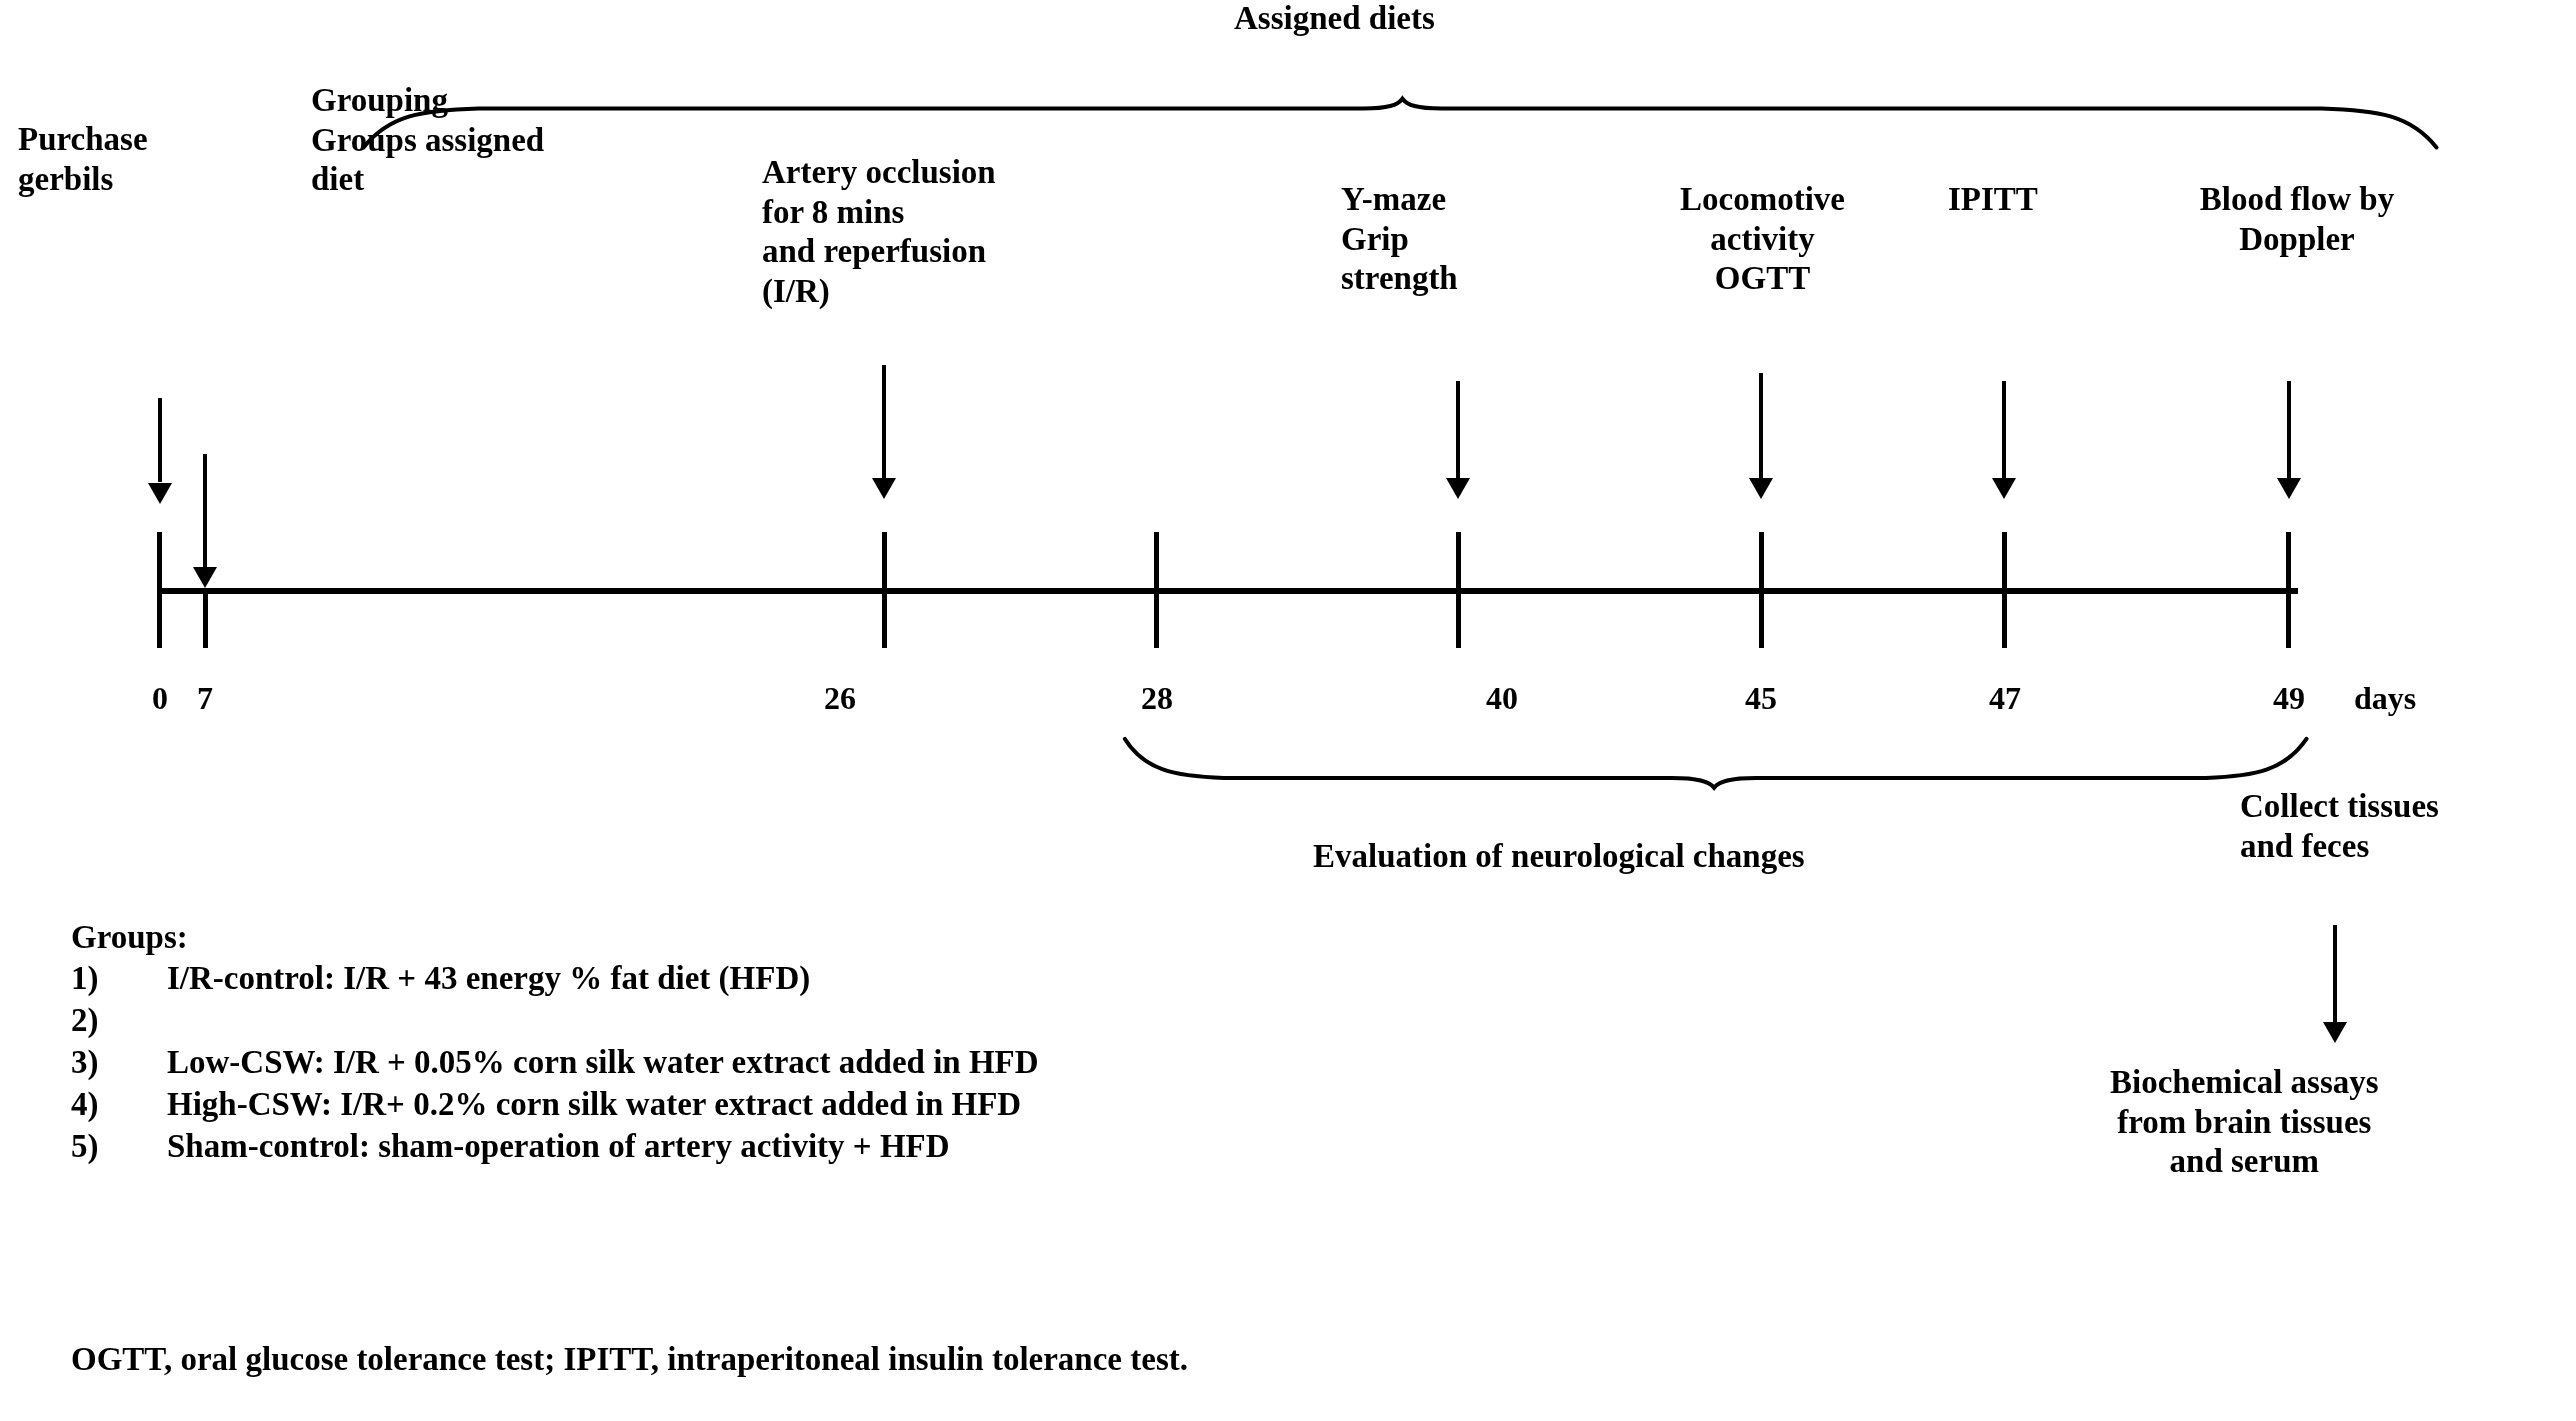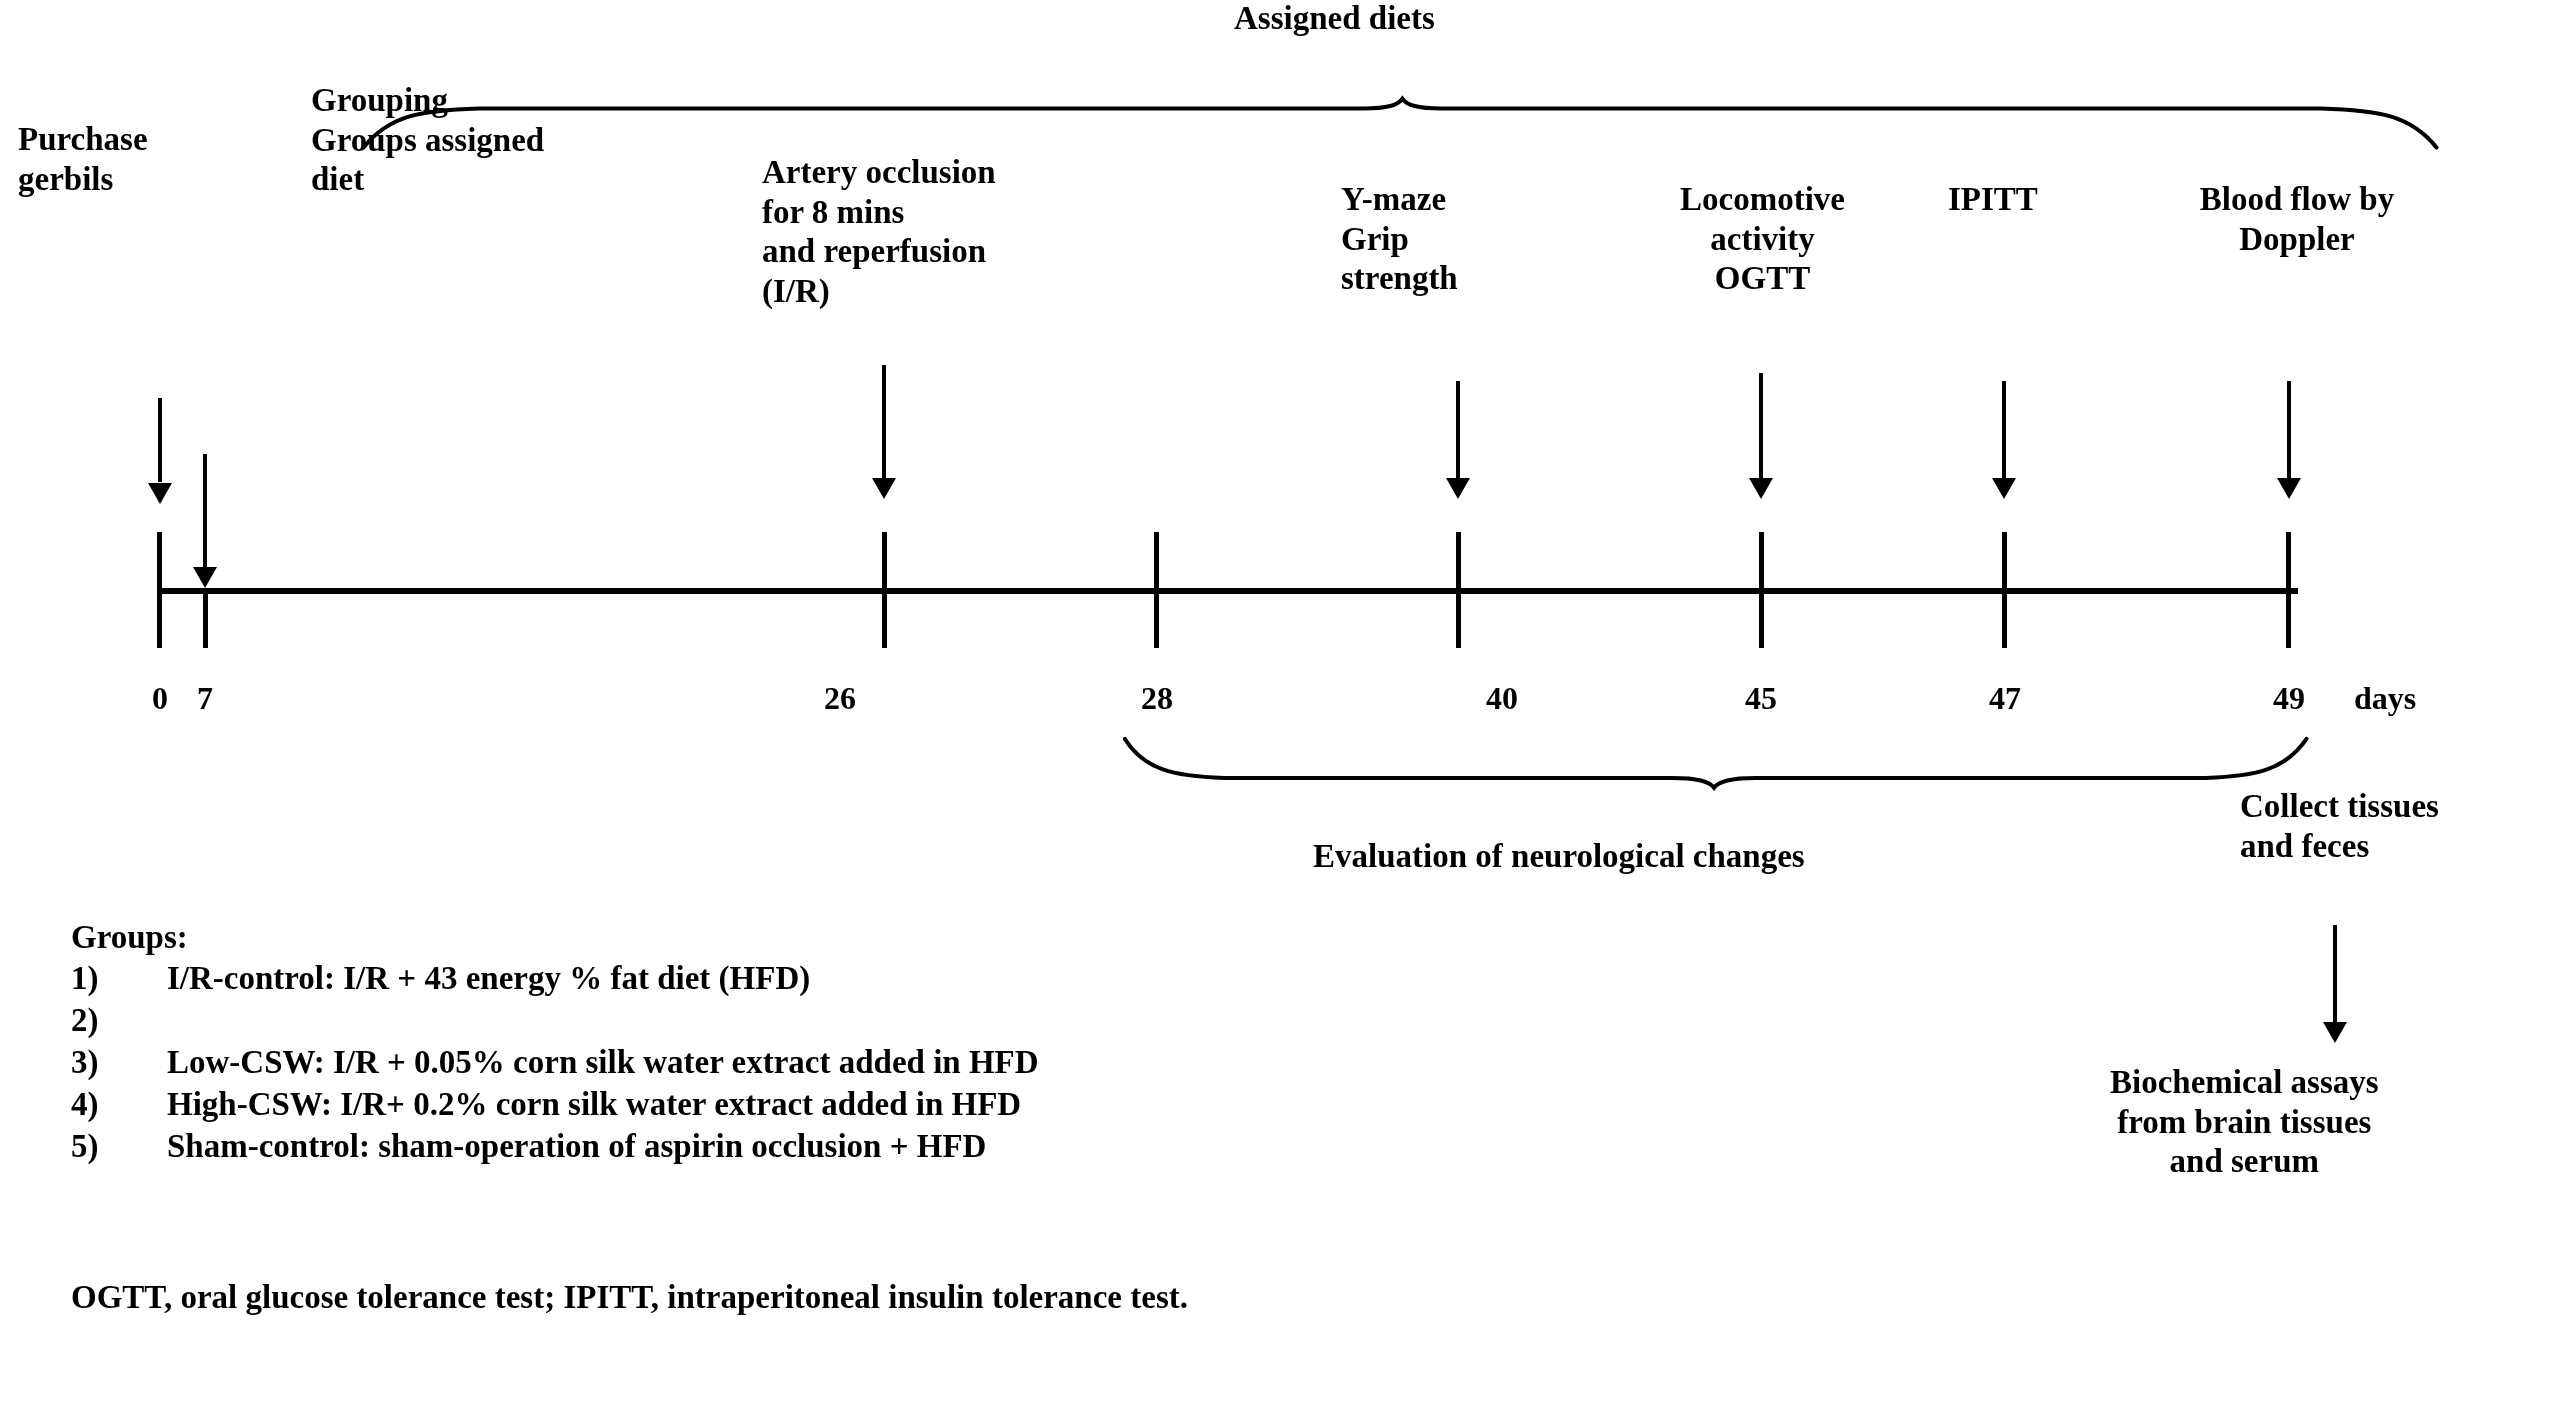--- a/index.html
+++ b/index.html
@@ -141,18 +141,18 @@
   <div class="grow">
     <span class="gnum">3)</span>
     <span class="gtext">Low-CSW: I/R + 0.05% corn silk water extract added in HFD</span>
   </div>
   <div class="grow">
     <span class="gnum">4)</span>
     <span class="gtext">High-CSW: I/R+ 0.2% corn silk water extract added in HFD</span>
   </div>
   <div class="grow">
     <span class="gnum">5)</span>
-    <span class="gtext">Sham-control: sham-operation of aspirin occlusion + HFD</span>
+    <span class="gtext">Sham-control: sham-operation of artery activity + HFD</span>
   </div>
 </div>
 
-<div id="footnote" style="left:71px;top:1279px;">OGTT, oral glucose tolerance test; IPITT, intraperitoneal insulin tolerance test.</div>
+<div id="footnote" style="left:71px;top:1341px;">OGTT, oral glucose tolerance test; IPITT, intraperitoneal insulin tolerance test.</div>
 
 
 </body></html>

